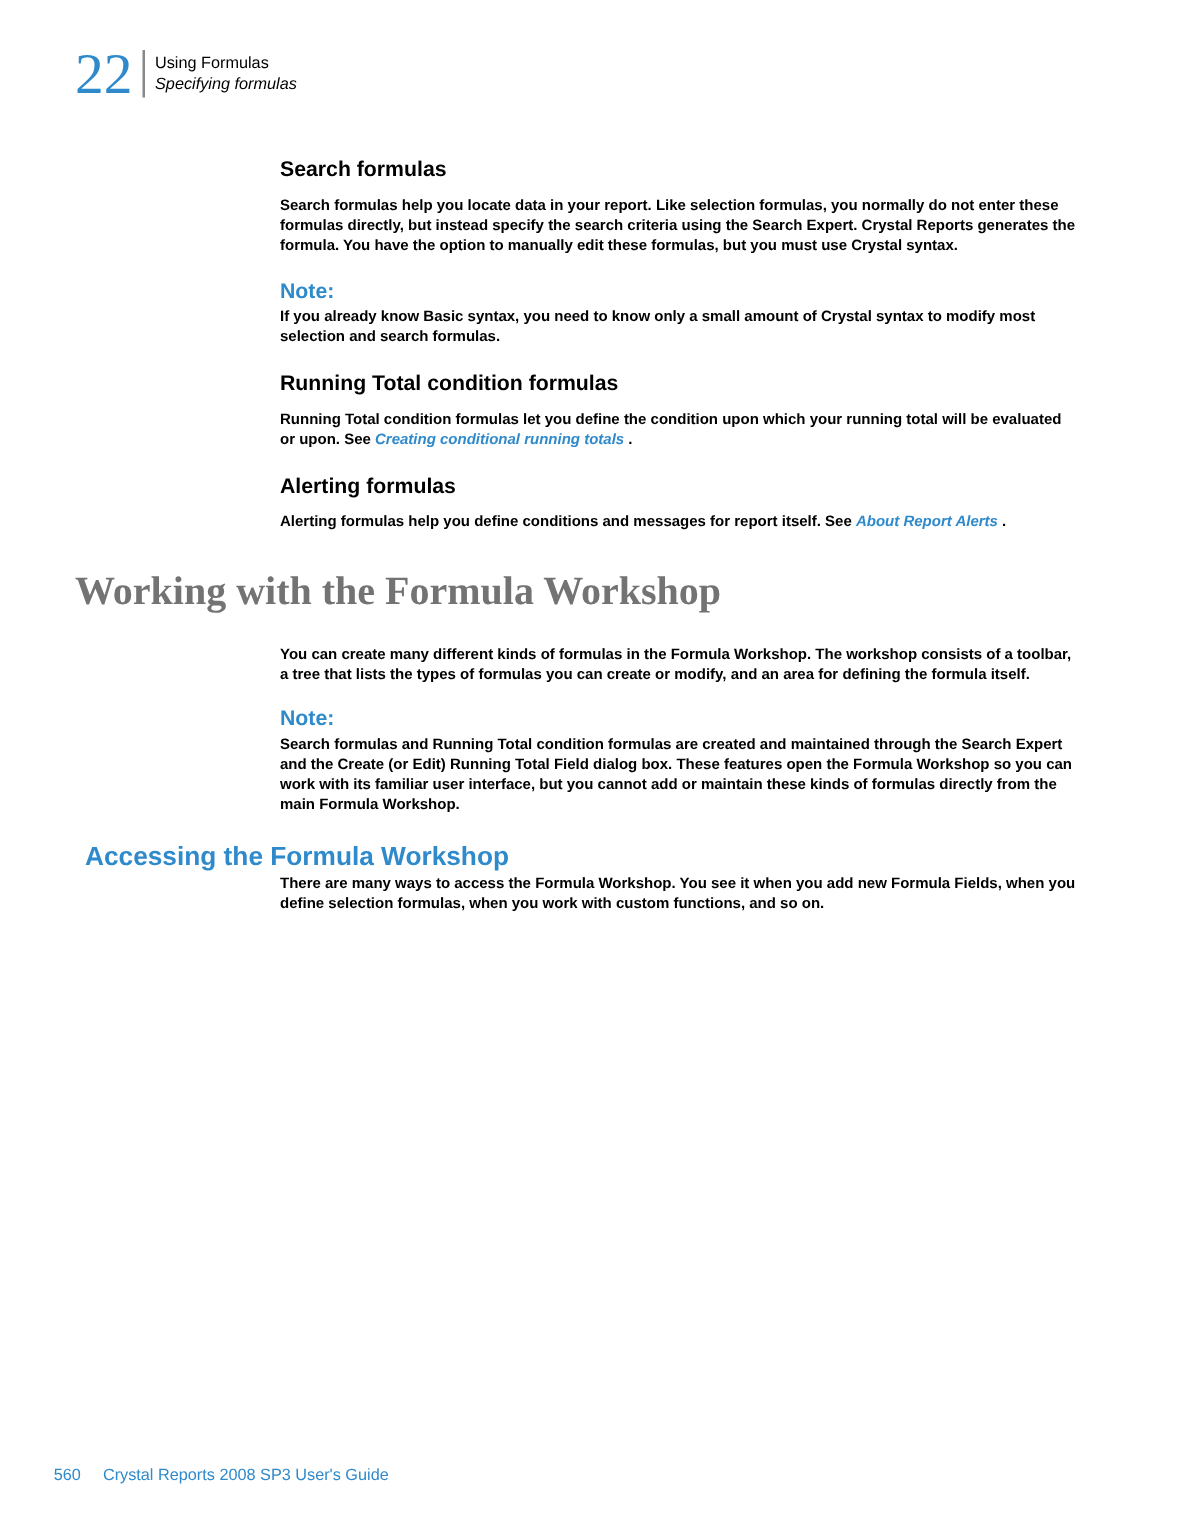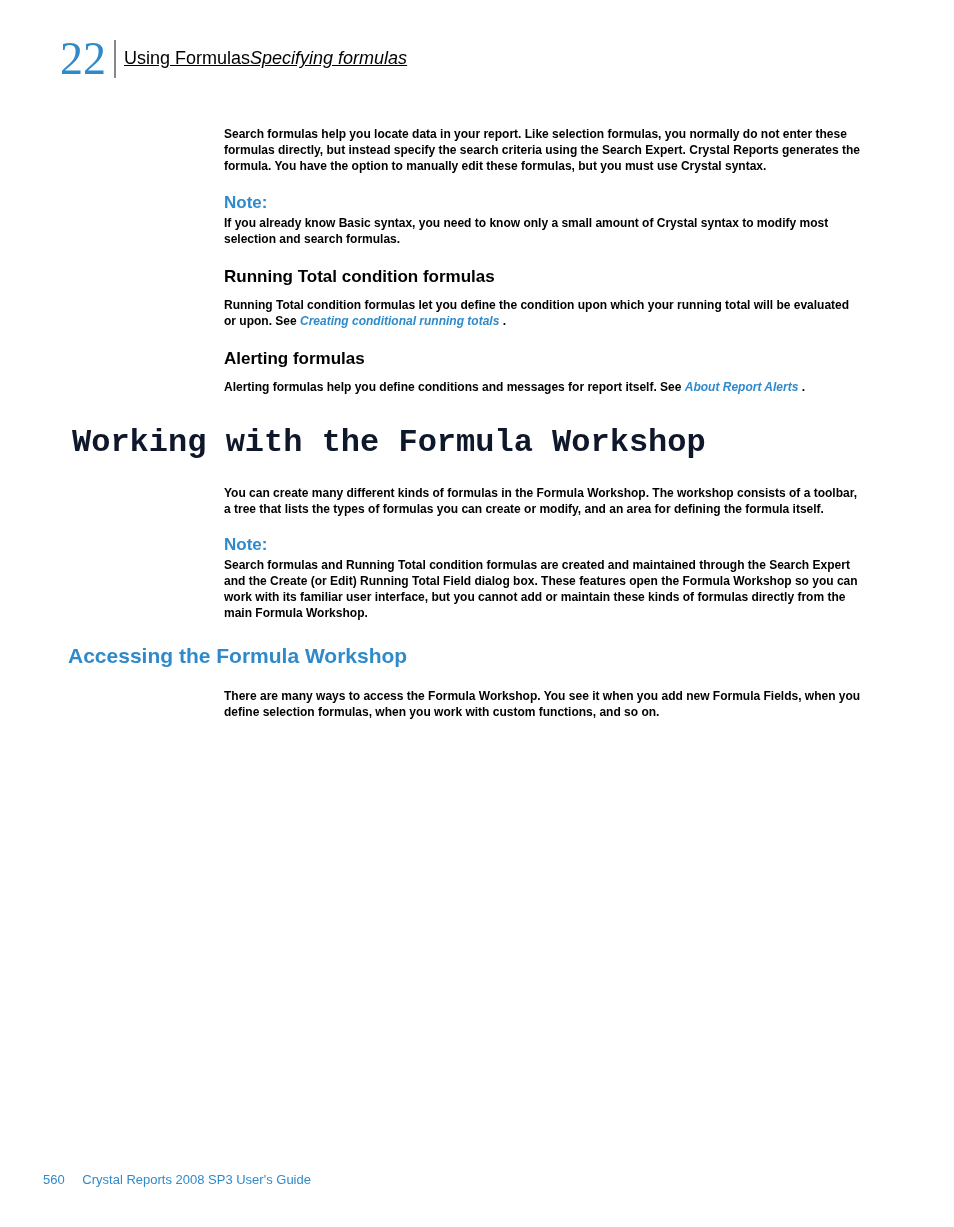--- a/index.html
+++ b/index.html
@@ -1,30 +1,30 @@
 <!DOCTYPE html>
 <html><head>
 <meta charset="utf-8">
 <style>
   * { box-sizing: border-box; margin: 0; padding: 0; }
   html, body { width: 954px; height: 1227px; background: #fff; font-family: Arial, Helvetica, sans-serif; color: #000; }
   .page { position: relative; width: 954px; height: 1227px; padding: 36px 60px 0 60px; }
   .header { display: flex; align-items: center; gap: 6px; margin-bottom: 44px; }
   .chapter-num { font-family: Georgia, 'Times New Roman', serif; font-size: 46px; color: #2f8acb; font-weight: 400; line-height: 1; }
   .header-bar { width: 2px; height: 38px; background: #888; margin: 0 2px; }
-  .header-text { display: flex; font-size: 18px; line-height: 1.3; text-decoration: underline; }
+  .header-text { display: flex; flex-direction: column; font-size: 13px; line-height: 1.3; }
   .header-top { color: #000; }
   .header-sub { color: #000; font-style: italic; }
   .content { margin-left: 164px; margin-right: 32px; }
   .body-text { font-size: 12px; line-height: 1.35; margin-bottom: 18px; font-weight: bold; }
   .sub-head { font-size: 17px; font-weight: bold; margin-bottom: 10px; margin-top: 8px; }
   .note-label { color: #2f8acb; font-weight: bold; font-size: 17px; margin-bottom: 2px; }
   .link { color: #2f8acb; font-style: italic; }
-  .h1 { font-family: Liberation Mono, monospace; color: #0f172a; font-size: 32px; font-weight: bold; margin-left: 12px; margin-top: 28px; margin-bottom: 24px; }
-  .h2 { color: #2f8acb; font-size: 21px; font-weight: bold; margin-left: 8px; margin-top: 22px; margin-bottom: 20px; }
+  .h1 { font-family: Liberation Serif, serif; color: #737373; font-size: 32px; font-weight: bold; margin-left: 0; margin-top: 28px; margin-bottom: 24px; }
+  .h2 { color: #2f8acb; font-size: 21px; font-weight: bold; margin-left: 8px; margin-top: 22px; }
   .footer { position: absolute; bottom: 40px; left: 43px; font-size: 13px; }
   .footer-page { color: #2f8acb; margin-right: 14px; }
   .footer-title { color: #2f8acb; }
   .section-block { margin-bottom: 20px; }
 </style>
 </head>
 <body>
 
 <div class="page">
 
@@ -33,20 +33,21 @@
     <div class="header-bar"></div>
     <div class="header-text">
       <span class="header-top">Using Formulas</span>
       <span class="header-sub">Specifying formulas</span>
     </div>
   </div>
 
   <div class="content">
 
     <div class="section-block">
+      <div class="sub-head">Search formulas</div>
       <div class="body-text">Search formulas help you locate data in your report. Like selection formulas, you normally do not enter these formulas directly, but instead specify the search criteria using the Search Expert. Crystal Reports generates the formula. You have the option to manually edit these formulas, but you must use Crystal syntax.</div>
       <div class="note-label">Note:</div>
       <div class="body-text">If you already know Basic syntax, you need to know only a small amount of Crystal syntax to modify most selection and search formulas.</div>
     </div>
 
     <div class="section-block">
       <div class="sub-head">Running Total condition formulas</div>
       <div class="body-text">
         <span>Running Total condition formulas let you define the condition upon which your running total will be evaluated or upon. See </span><span class="link">Creating conditional running totals</span><span> .</span>
       </div>

